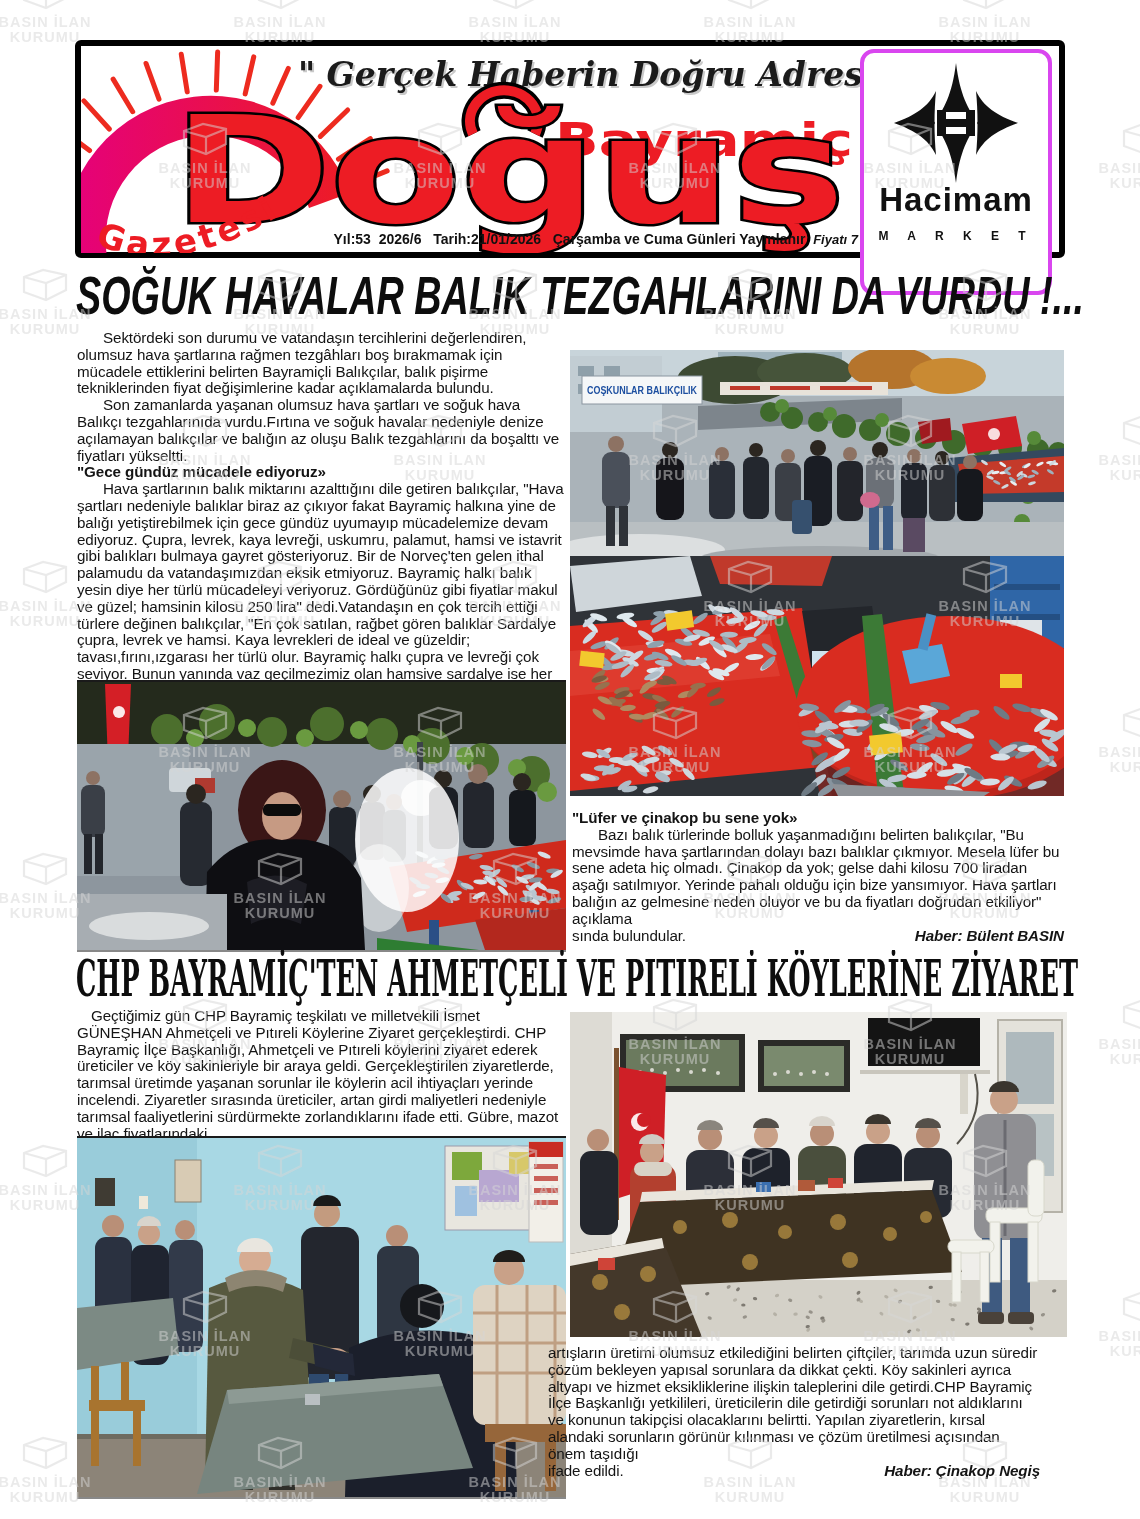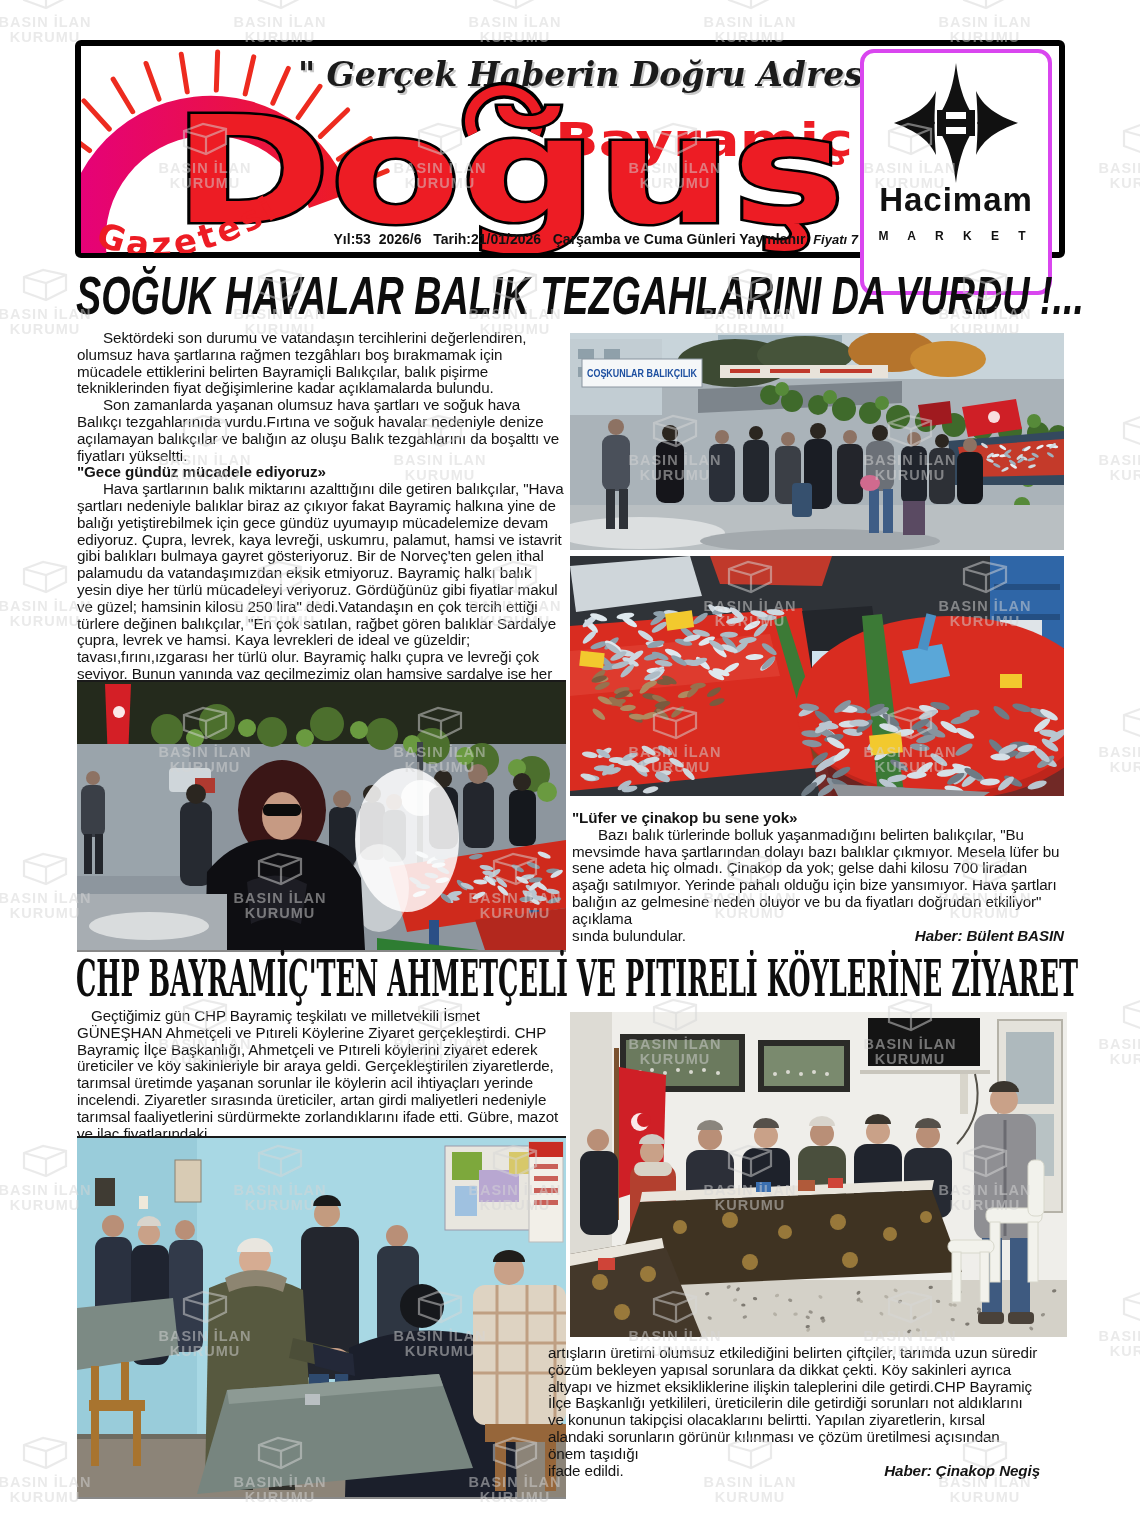--- a/index.html
+++ b/index.html
@@ -491,21 +491,21 @@
   <text x="6" y="48" font-family="Liberation Sans, sans-serif" font-weight="bold" font-style="italic" font-size="54" fill="#0d0d0d" textLength="1008" lengthAdjust="spacingAndGlyphs">SOĞUK HAVALAR BALIK TEZGAHLARINI DA VURDU !...</text>
 </svg>
 
 <div class="body-text" style="left:77px;top:330px;width:490px">
   <p>Sektördeki son durumu ve vatandaşın tercihlerini değerlendiren, olumsuz hava şartlarına rağmen tezgâhları boş bırakmamak için mücadele ettiklerini belirten Bayramiçli Balıkçılar, balık pişirme tekniklerinden fiyat değişimlerine kadar açıklamalarda bulundu.</p>
   <p>Son zamanlarda yaşanan olumsuz hava şartları ve soğuk hava Balıkçı tezgahlarınıda vurdu.Fırtına ve soğuk havalar nedeniyle denize açılamayan balıkçılar ve balığın az oluşu Balık tezgahlarını da boşalttı ve fiyatları yükseltti.</p>
   <p class="subhead">"Gece gündüz mücadele ediyoruz»</p>
   <p>Hava şartlarının balık miktarını azalttığını dile getiren balıkçılar, "Hava şartları nedeniyle balıklar biraz az çıkıyor fakat Bayramiç halkına yine de balığı yetiştirebilmek için gece gündüz uyumayıp mücadelemize devam ediyoruz. Çupra, levrek, kaya levreği, uskumru, palamut, hamsi ve istavrit gibi balıkları bulmaya gayret gösteriyoruz. Bir de Norveç'ten gelen ithal palamudu da vatandaşımızdan eksik etmiyoruz. Bayramiç halkı balık yesin diye her türlü mücadeleyi veriyoruz. Gördüğünüz gibi fiyatlar makul ve güzel; hamsinin kilosu 250 lira" dedi.Vatandaşın en çok tercih ettiği türlere değinen balıkçılar, "En çok satılan, rağbet gören balıklar Sardalye çupra, levrek ve hamsi. Kaya levrekleri de ideal ve güzeldir; tavası,fırını,ızgarası her türlü olur. Bayramiç halkı çupra ve levreği çok seviyor. Bunun yanında vaz geçilmezimiz olan hamsive sardalye ise her zaman bir numaradır" ifadele</p>
 </div>
 
-<div class="photo" style="left:570px;top:333px;width:494px;height:217px">
+<div class="photo" style="left:570px;top:350px;width:494px;height:217px">
 <svg width="494" height="217" viewBox="0 0 494 217">
   <rect width="494" height="217" fill="#aab3b9"></rect>
   <rect width="494" height="46" fill="#c8d4da"></rect>
   <rect x="0" y="6" width="92" height="76" fill="#c2cdd3"></rect>
   <rect x="8" y="16" width="16" height="10" fill="#8fa0aa"></rect>
       <rect x="34" y="16" width="16" height="10" fill="#8fa0aa"></rect>
   <rect x="8" y="34" width="16" height="10" fill="#8fa0aa"></rect>
       <rect x="34" y="34" width="16" height="10" fill="#8fa0aa"></rect>
   <rect x="148" y="2" width="124" height="34" fill="#9fb3bd"></rect>
   <ellipse cx="165" cy="30" rx="58" ry="24" fill="#3d4a33"></ellipse>

